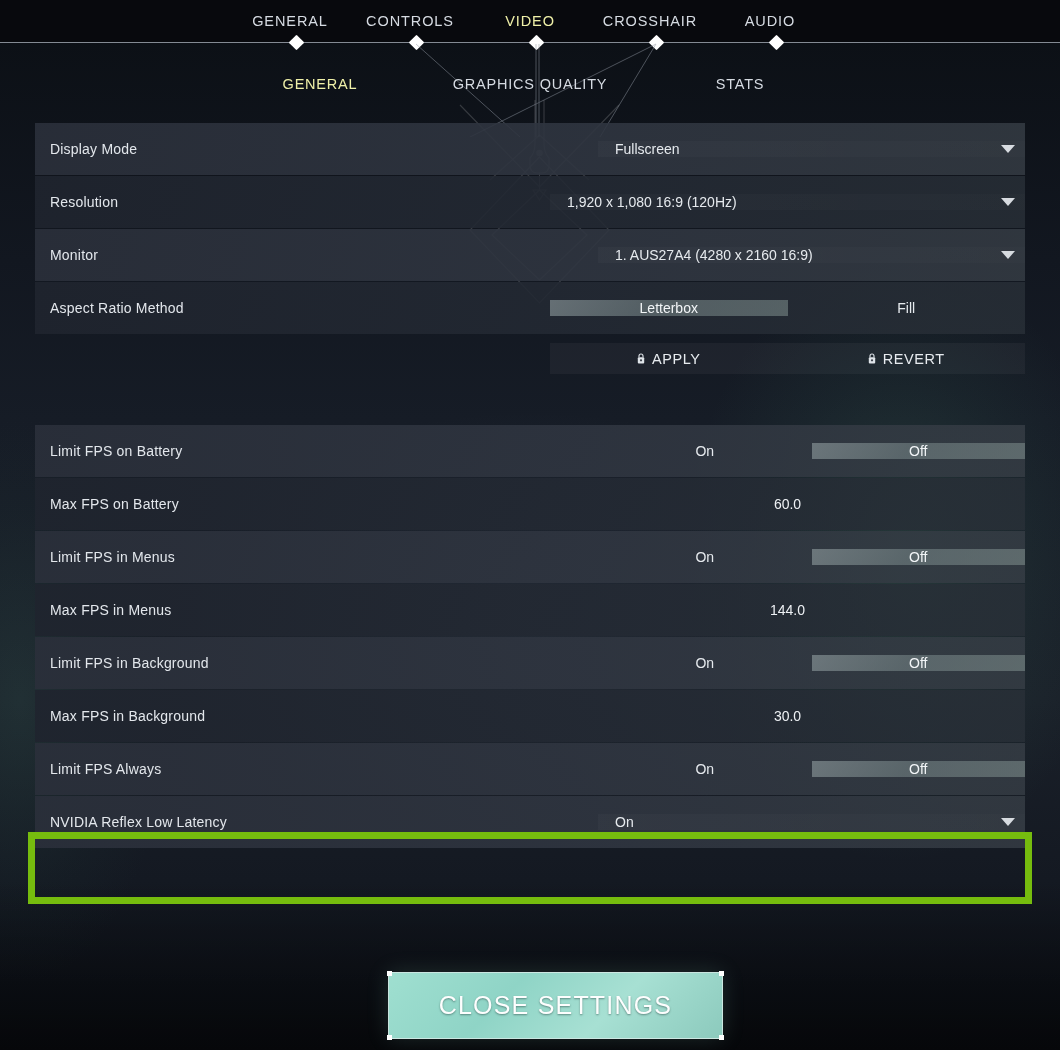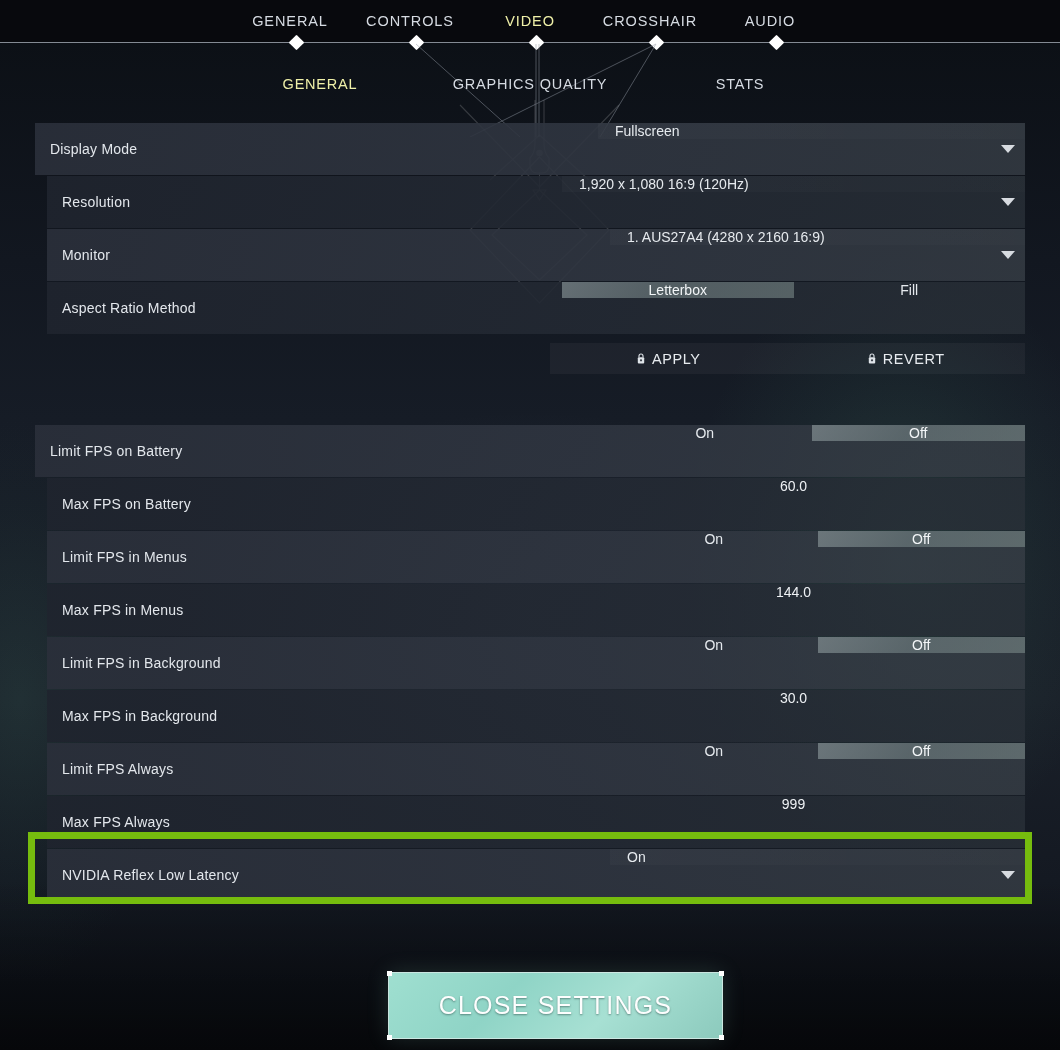--- a/index.html
+++ b/index.html
@@ -129,41 +129,41 @@
   .group-a { top: 123px; }
   .group-b { top: 425px; }
 
   .row {
     position: relative;
     height: 52px;
     display: flex;
     align-items: stretch;
     margin-bottom: 0;
   }
-  .row + .row { margin-top: 1px; margin-left: 12px; }
+  .row + .row { margin-top: 1px; }
 
   .row-odd  { background: linear-gradient(90deg, rgba(42,47,58,0.92) 0%, rgba(47,53,64,0.90) 55%, rgba(55,62,70,0.80) 100%); gap: 48px; }
   .row-even { background: linear-gradient(90deg, rgba(31,36,46,0.92) 0%, rgba(35,41,51,0.90) 55%, rgba(41,48,56,0.80) 100%); }
 
   .label {
     width: 515px;
     display: flex;
     align-items: center;
     padding-left: 15px;
     font-size: 14px;
     color: #e3e7ec;
     letter-spacing: .2px;
     user-select: none;
   }
 
   .value-zone {
     position: relative;
     flex: 1;
     display: flex;
-    align-items: flex-start;
+    align-items: center;
   }
 
   
   .dropdown {
     flex: 1;
     display: flex;
     align-items: center;
     padding-left: 17px;
     font-size: 14px;
     color: #e6eaee;
@@ -437,26 +437,20 @@
     </div>
 
     <div class="row row-odd">
       <div class="label">Limit FPS Always</div>
       <div class="value-zone">
         <div class="seg">On</div>
         <div class="seg off-state selected">Off</div>
       </div>
     </div>
 
-    <div class="row row-even">
-      <div class="label">Max FPS Always</div>
-      <div class="value-zone">
-        <div class="numval">999</div>
-      </div>
-    </div>
 
     <div class="row row-odd">
       <div class="label">NVIDIA Reflex Low Latency</div>
       <div class="value-zone">
         <div class="dropdown">On</div>
         <div class="caret"></div>
       </div>
     </div>
   </div>
 

